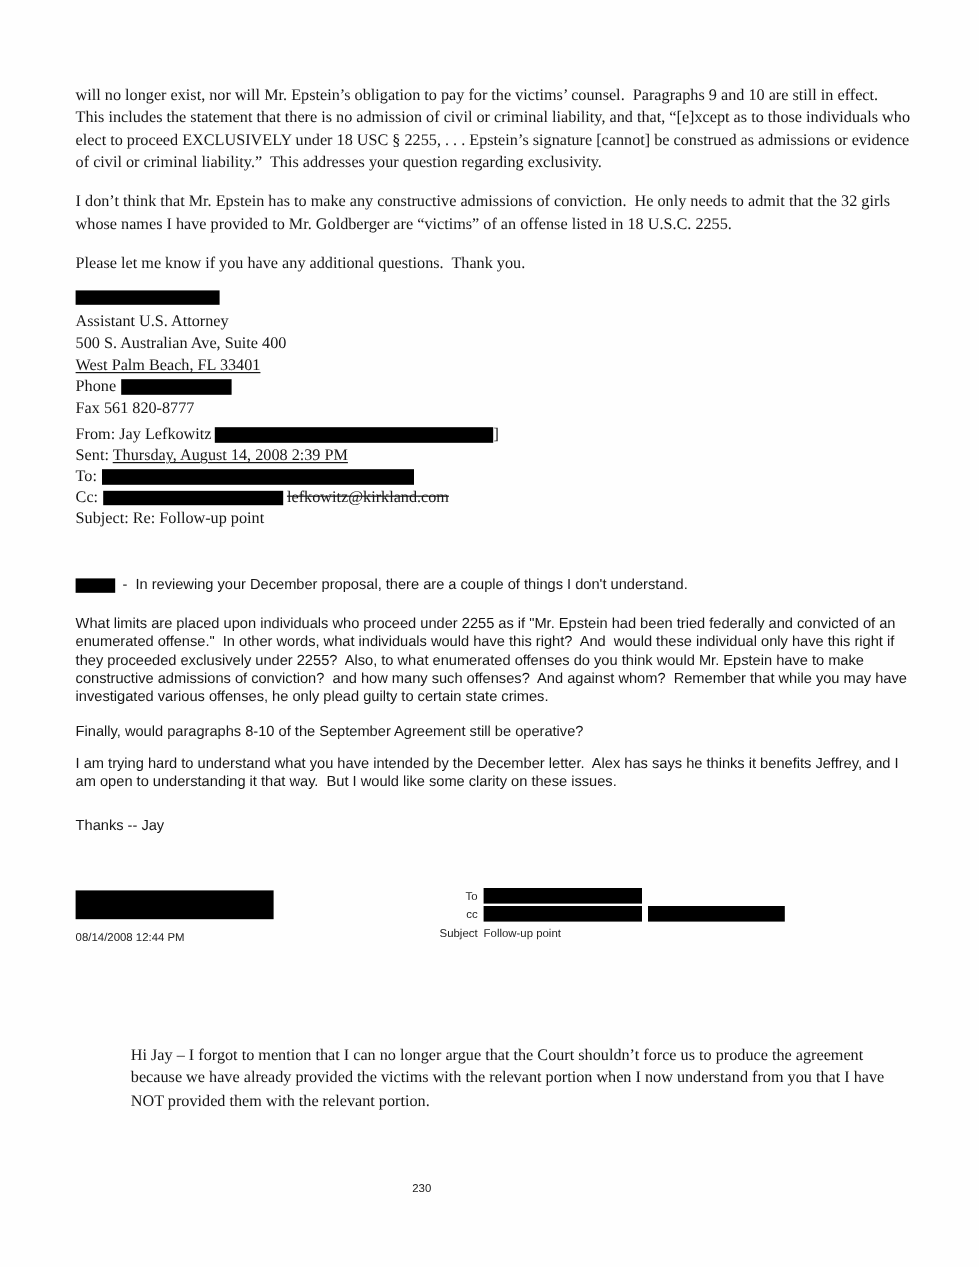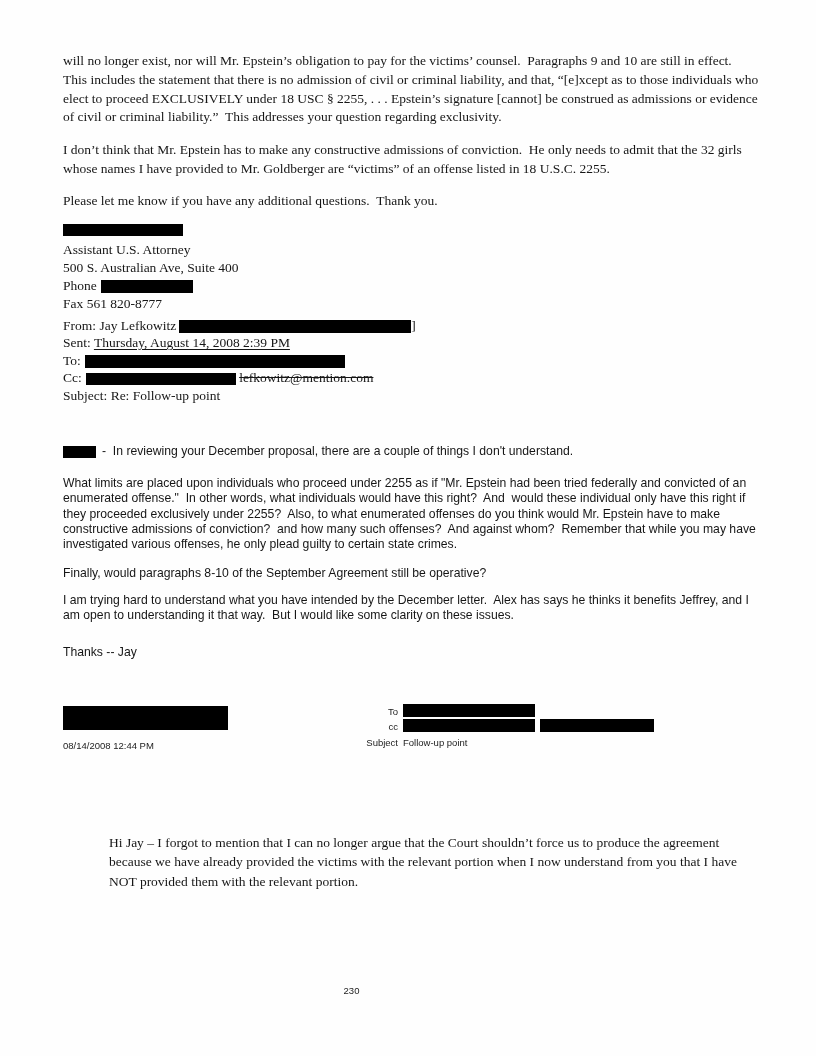--- a/index.html
+++ b/index.html
@@ -10,21 +10,21 @@
     height: 1056px;
     margin: 0 auto;
     background: #fefefe;
     color: #161616;
     overflow: hidden;
     font-family: "Liberation Serif", serif;
   }
   .content {
     position: absolute;
     left: 63px;
-    top: 52px;
+    top: 70px;
     width: 697px;
   }
   .serif {
     font-family: "Liberation Serif", serif;
     font-size: 13.5px;
     line-height: 18.8px;
   }
   .sans {
     font-family: "Liberation Sans", sans-serif;
     font-size: 12.2px;
@@ -93,41 +93,42 @@
     <p class="serif para p1">will no longer exist, nor will Mr. Epstein’s obligation to pay for the victims’ counsel.  Paragraphs 9 and 10 are still in effect.  This includes the statement that there is no admission of civil or criminal liability, and that, “[e]xcept as to those individuals who elect to proceed EXCLUSIVELY under 18 USC § 2255, . . . Epstein’s signature [cannot] be construed as admissions or evidence of civil or criminal liability.”  This addresses your question regarding exclusivity.</p>
     <p class="serif para p2">I don’t think that Mr. Epstein has to make any constructive admissions of conviction.  He only needs to admit that the 32 girls whose names I have provided to Mr. Goldberger are “victims” of an offense listed in 18 U.S.C. 2255.</p>
     <p class="serif para p3">Please let me know if you have any additional questions.  Thank you.</p>
 
     <div class="sig serif">
       <div class="sig-line">
         <span class="redaction name-redaction"></span>
       </div>
       <div class="sig-line">Assistant U.S. Attorney</div>
       <div class="sig-line">500 S. Australian Ave, Suite 400</div>
+      <div class="sig-line"><span class="underlined">West Palm Beach, FL 33401</span></div>
       <div class="sig-line">
         <span>Phone</span><span class="redaction phone-redaction"></span>
       </div>
       <div class="sig-line">Fax 561 820-8777</div>
     </div>
 
     <div class="hdr serif">
       <div class="hdr-line">
         <span class="b">From:</span>
         <span>Jay Lefkowitz</span><span class="redaction from-redaction"></span><span>]</span>
       </div>
       <div class="hdr-line">
         <span class="b">Sent:</span>
         <span class="underlined">Thursday, August 14, 2008 2:39 PM</span>
       </div>
       <div class="hdr-line">
         <span class="b">To:</span><span class="redaction to-redaction"></span>
       </div>
       <div class="hdr-line">
         <span class="b">Cc:</span><span class="redaction cc-redaction"></span>
-        <span class="struck">lefkowitz@mention.com</span>
+        <span class="struck">lefkowitz@kirkland.com</span>
       </div>
       <div class="hdr-line">
         <span class="b">Subject:</span>
         <span>Re: Follow-up point</span>
       </div>
     </div>
 
     <div class="body2">
       <p class="sans para bp0"><span class="redaction intro-redaction"></span><span>-  In reviewing your December proposal, there are a couple of things I don't understand.</span></p>
       <p class="sans para bp1">What limits are placed upon individuals who proceed under 2255 as if "Mr. Epstein had been tried federally and convicted of an enumerated offense."  In other words, what individuals would have this right?  And  would these individual only have this right if they proceeded exclusively under 2255?  Also, to what enumerated offenses do you think would Mr. Epstein have to make constructive admissions of conviction?  and how many such offenses?  And against whom?  Remember that while you may have investigated various offenses, he only plead guilty to certain state crimes.</p>

